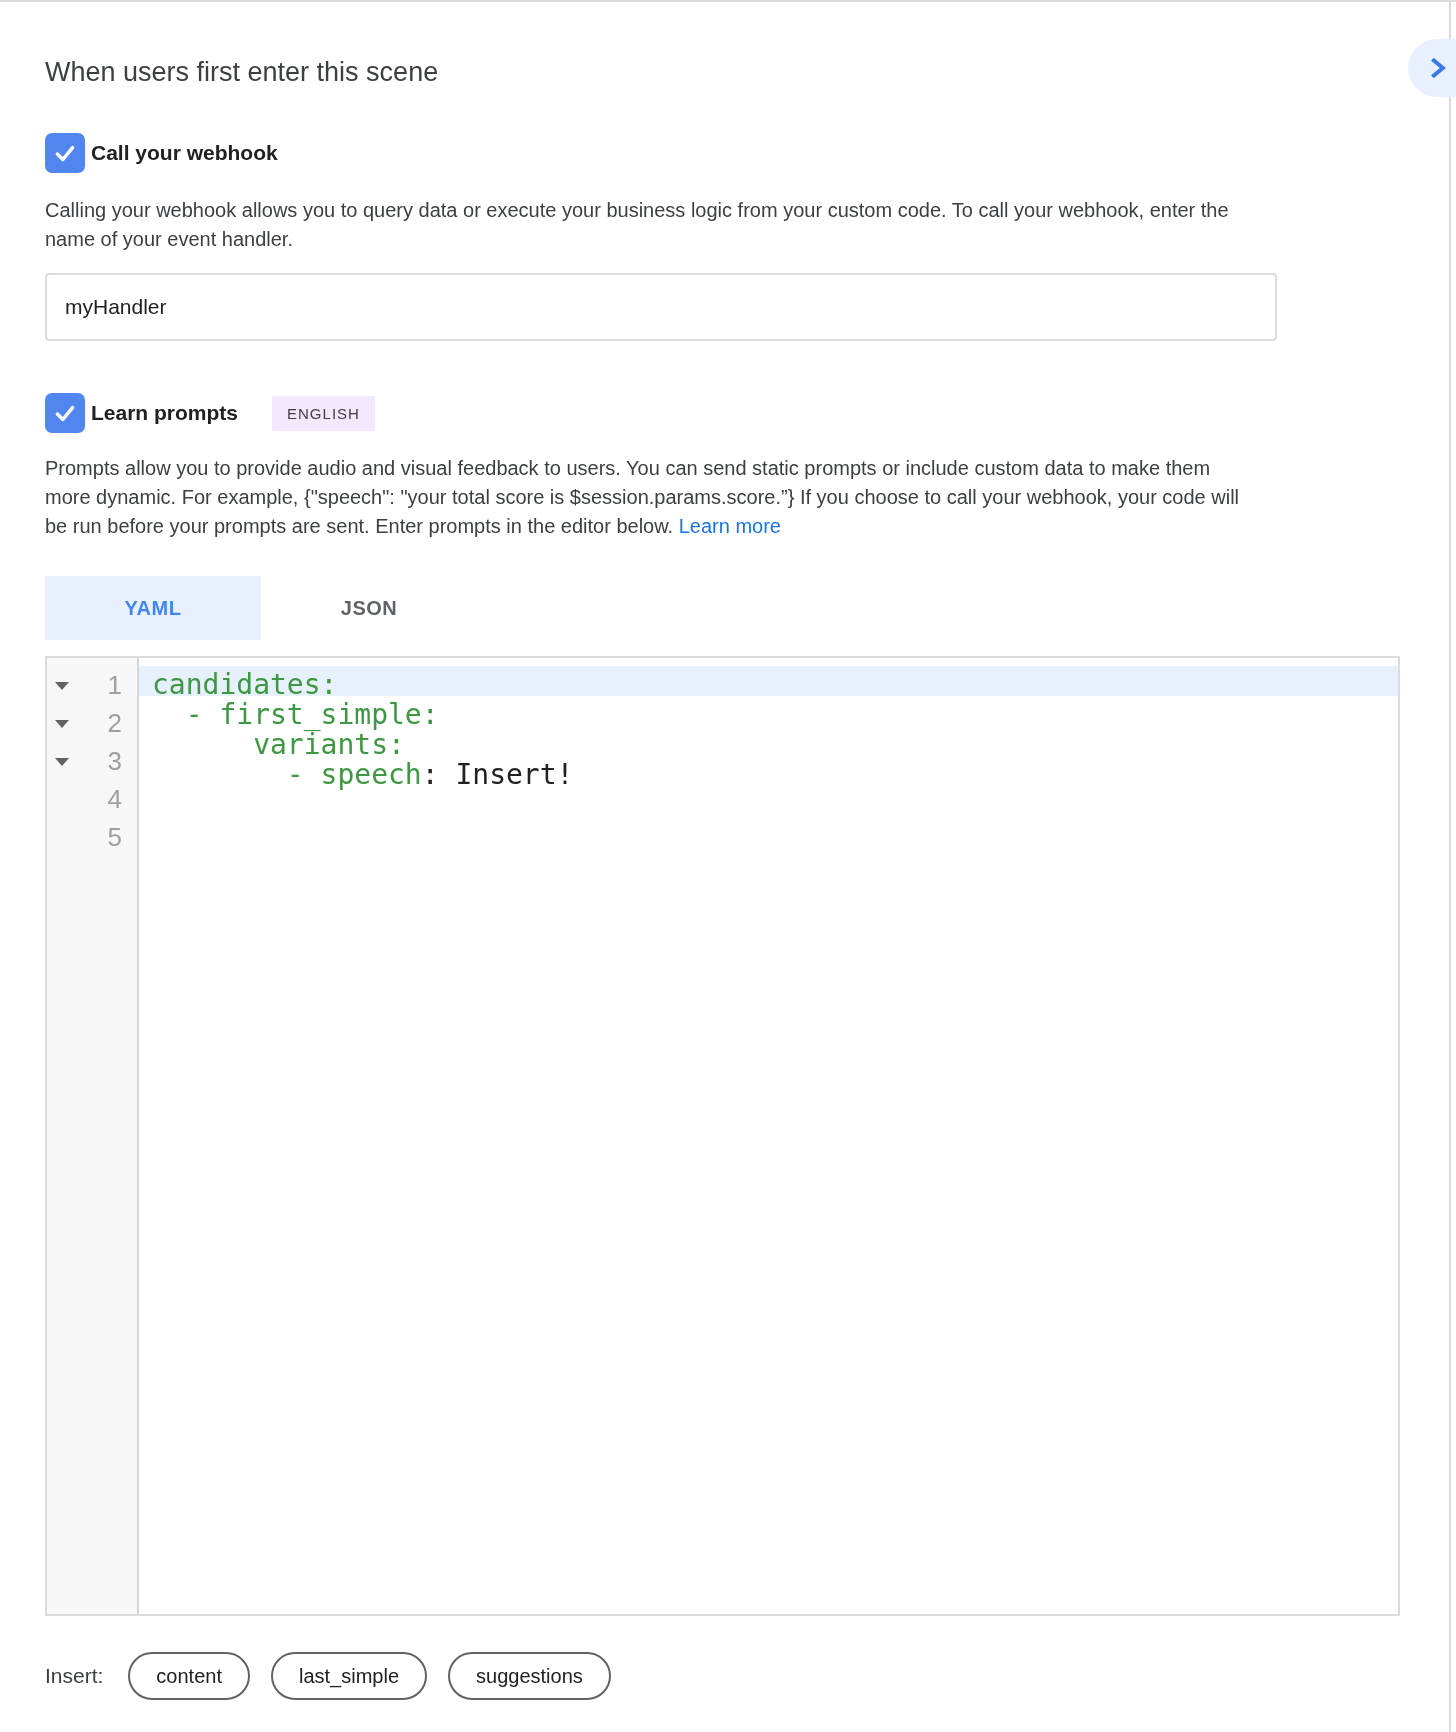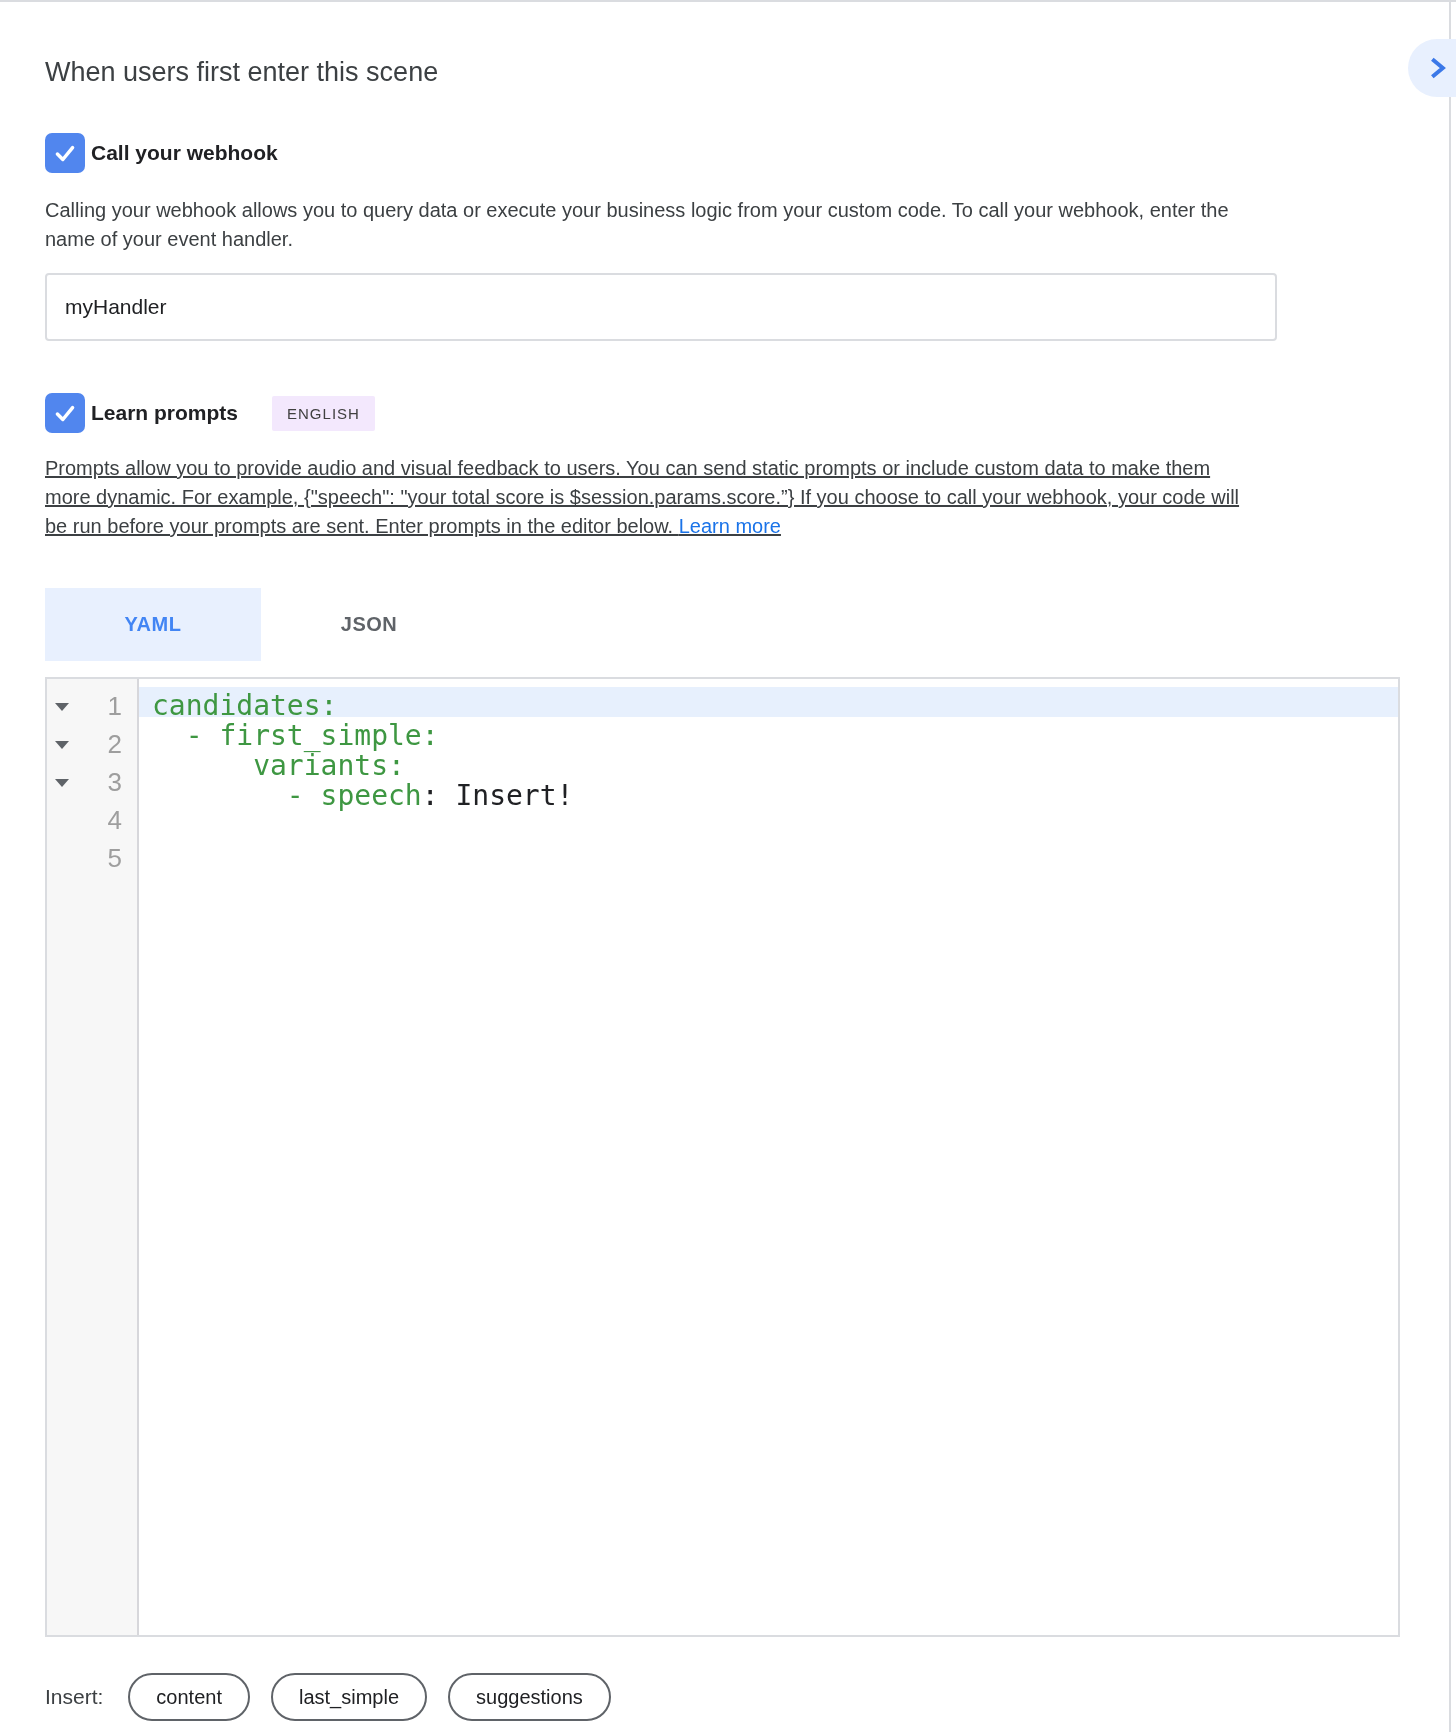--- a/index.html
+++ b/index.html
@@ -27,32 +27,32 @@
   }
   .check-label{font-size:21px;font-weight:700;color:#202124;}
   .lang-badge{
     margin-left:28px;background:#f3e8fd;color:#404040;font-size:15px;font-weight:500;
     letter-spacing:1px;padding:9px 15px;border-radius:2px;
   }
   .body-text{
     font-size:20px;line-height:29px;color:#3c4043;max-width:1215px;margin:0;
   }
   .desc1{margin-top:23px;}
-  .desc2{margin-top:21px;text-decoration:underline;}
+  .desc2{margin-top:21px;}
   .link{color:#1a73e8;text-decoration:none;cursor:pointer;}
   .handler-input{
     display:block;margin-top:19px;width:1232px;height:68px;box-sizing:border-box;
     border:2px solid #dadce0;border-radius:4px;padding:0 18px;
     font-family:"Liberation Sans", sans-serif;font-size:21px;color:#202124;outline:none;
   }
   .tab-row{display:flex;margin-top:35px;}
   .tab{
-    width:216px;height:73px;display:flex;align-items:center;justify-content:center;
+    width:216px;height:64px;display:flex;align-items:center;justify-content:center;
     font-size:20px;font-weight:700;letter-spacing:0.5px;cursor:pointer;background:transparent;border:none;
-    color:#5f6368;font-family:"Liberation Sans", sans-serif;margin-top:12px;
+    color:#5f6368;font-family:"Liberation Sans", sans-serif;
   }
   .tab.active{background:#e8f0fe;color:#4285f4;}
   .editor{
     margin-top:16px;width:1355px;height:960px;box-sizing:border-box;
     border:2px solid #dadce0;display:flex;background:#ffffff;
   }
   .editor-gutter{
     width:92px;flex:0 0 92px;background:#f7f7f7;border-right:2px solid #d7d7db;
     padding-top:8px;box-sizing:border-box;
   }

